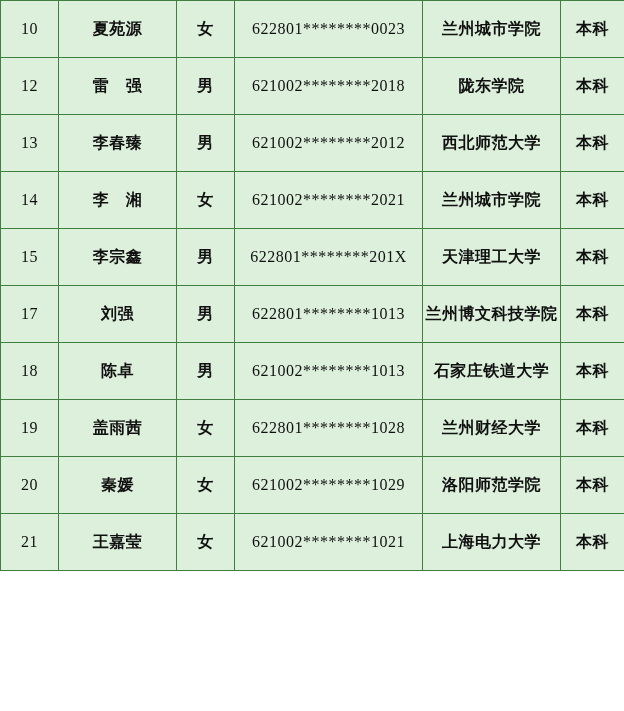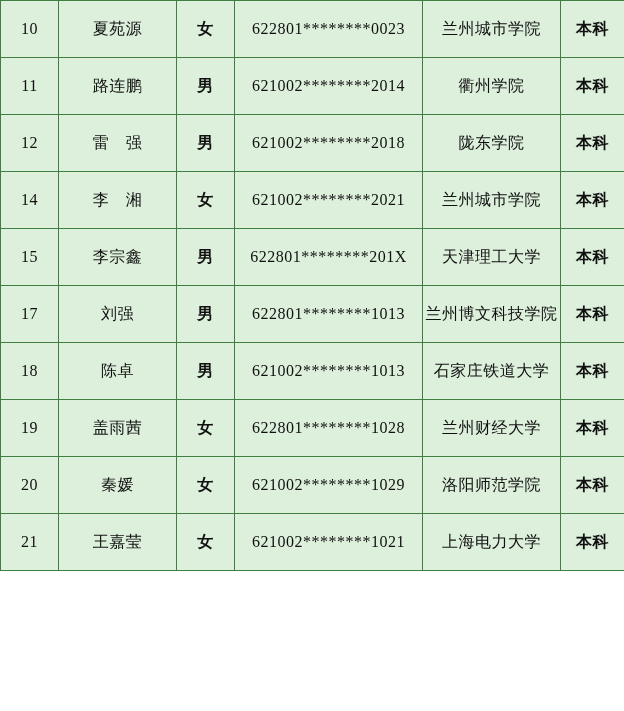--- a/index.html
+++ b/index.html
@@ -33,32 +33,32 @@
     overflow: hidden;
   }
   .col-index  { width: 58px; }
   .col-name   { width: 118px; }
   .col-gender { width: 58px; }
   .col-id     { width: 188px; }
   .col-school { width: 138px; }
   .col-degree { width: 64px; }
 
   .cell-name {
-    font-weight: normal;
+    font-weight: bold;
     font-size: 16px;
   }
   .cell-id {
     font-family: "Liberation Serif", "DejaVu Serif", serif;
     font-size: 15px;
     letter-spacing: 0px;
     margin-top: 36px;
   }
   .cell-school {
     font-size: 15px;
-    font-weight: normal;
+    font-weight: bold;
     margin-left: 32px;
   }
   .cell-degree {
     font-size: 15px;
     font-weight: bold;
   }
   .cell-index {
     font-size: 16px;
   }
   .cell-gender {
@@ -81,33 +81,33 @@
   <tbody>
       <tr>
         <td class="cell-index">10</td>
         <td class="cell-name">夏苑源</td>
         <td class="cell-gender">女</td>
         <td class="cell-id">622801********0023</td>
         <td class="cell-school">兰州城市学院</td>
         <td class="cell-degree">本科</td>
       </tr>
       <tr>
-        <td class="cell-index">11</td>
-        <td class="cell-name">路连鹏</td>
-        <td class="cell-gender">男</td>
-        <td class="cell-id">621002********2014</td>
-        <td class="cell-school">衢州学院</td>
-        <td class="cell-degree">本科</td>
-      </tr>
-      <tr>
         <td class="cell-index">12</td>
         <td class="cell-name">雷　强</td>
         <td class="cell-gender">男</td>
         <td class="cell-id">621002********2018</td>
         <td class="cell-school">陇东学院</td>
+        <td class="cell-degree">本科</td>
+      </tr>
+      <tr>
+        <td class="cell-index">13</td>
+        <td class="cell-name">李春臻</td>
+        <td class="cell-gender">男</td>
+        <td class="cell-id">621002********2012</td>
+        <td class="cell-school">西北师范大学</td>
         <td class="cell-degree">本科</td>
       </tr>
       <tr>
         <td class="cell-index">14</td>
         <td class="cell-name">李　湘</td>
         <td class="cell-gender">女</td>
         <td class="cell-id">621002********2021</td>
         <td class="cell-school">兰州城市学院</td>
         <td class="cell-degree">本科</td>
       </tr>

